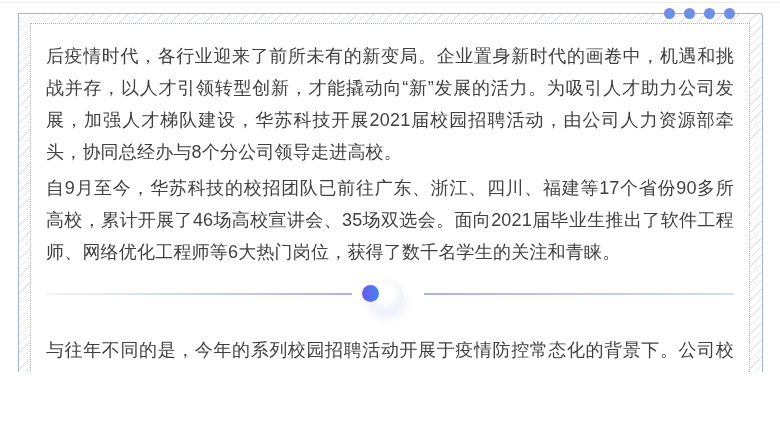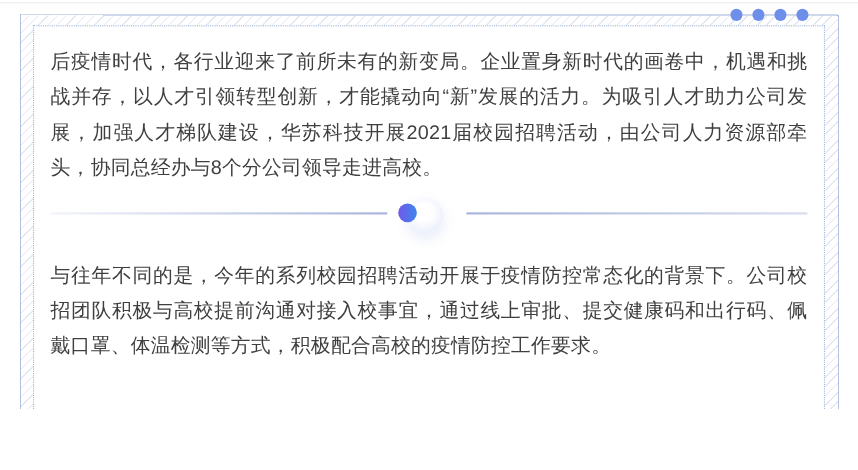--- a/index.html
+++ b/index.html
@@ -137,20 +137,21 @@
       <span class="dot"></span>
       <span class="dot"></span>
       <span class="dot"></span>
       <span class="dot"></span>
     </div>
 
     <div class="inner">
 
       <p>后疫情时代，各行业迎来了前所未有的新变局。企业置身新时代的画卷中，机遇和挑战并存，以人才引领转型创新，才能撬动向“新”发展的活力。为吸引人才助力公司发展，加强人才梯队建设，华苏科技开展2021届校园招聘活动，由公司人力资源部牵头，协同总经办与8个分公司领导走进高校。</p>
 
+      <p>自9月至今，华苏科技的校招团队已前往广东、浙江、四川、福建等17个省份90多所高校，累计开展了46场高校宣讲会、35场双选会。面向2021届毕业生推出了软件工程师、网络优化工程师等6大热门岗位，获得了数千名学生的关注和青睐。</p>
 
       <div class="divider">
         <span class="line-left"></span>
         <span class="glow"></span>
         <span class="ddot"></span>
         <span class="line-right"></span>
       </div>
 
       <p>与往年不同的是，今年的系列校园招聘活动开展于疫情防控常态化的背景下。公司校招团队积极与高校提前沟通对接入校事宜，通过线上审批、提交健康码和出行码、佩戴口罩、体温检测等方式，积极配合高校的疫情防控工作要求。</p>
 

